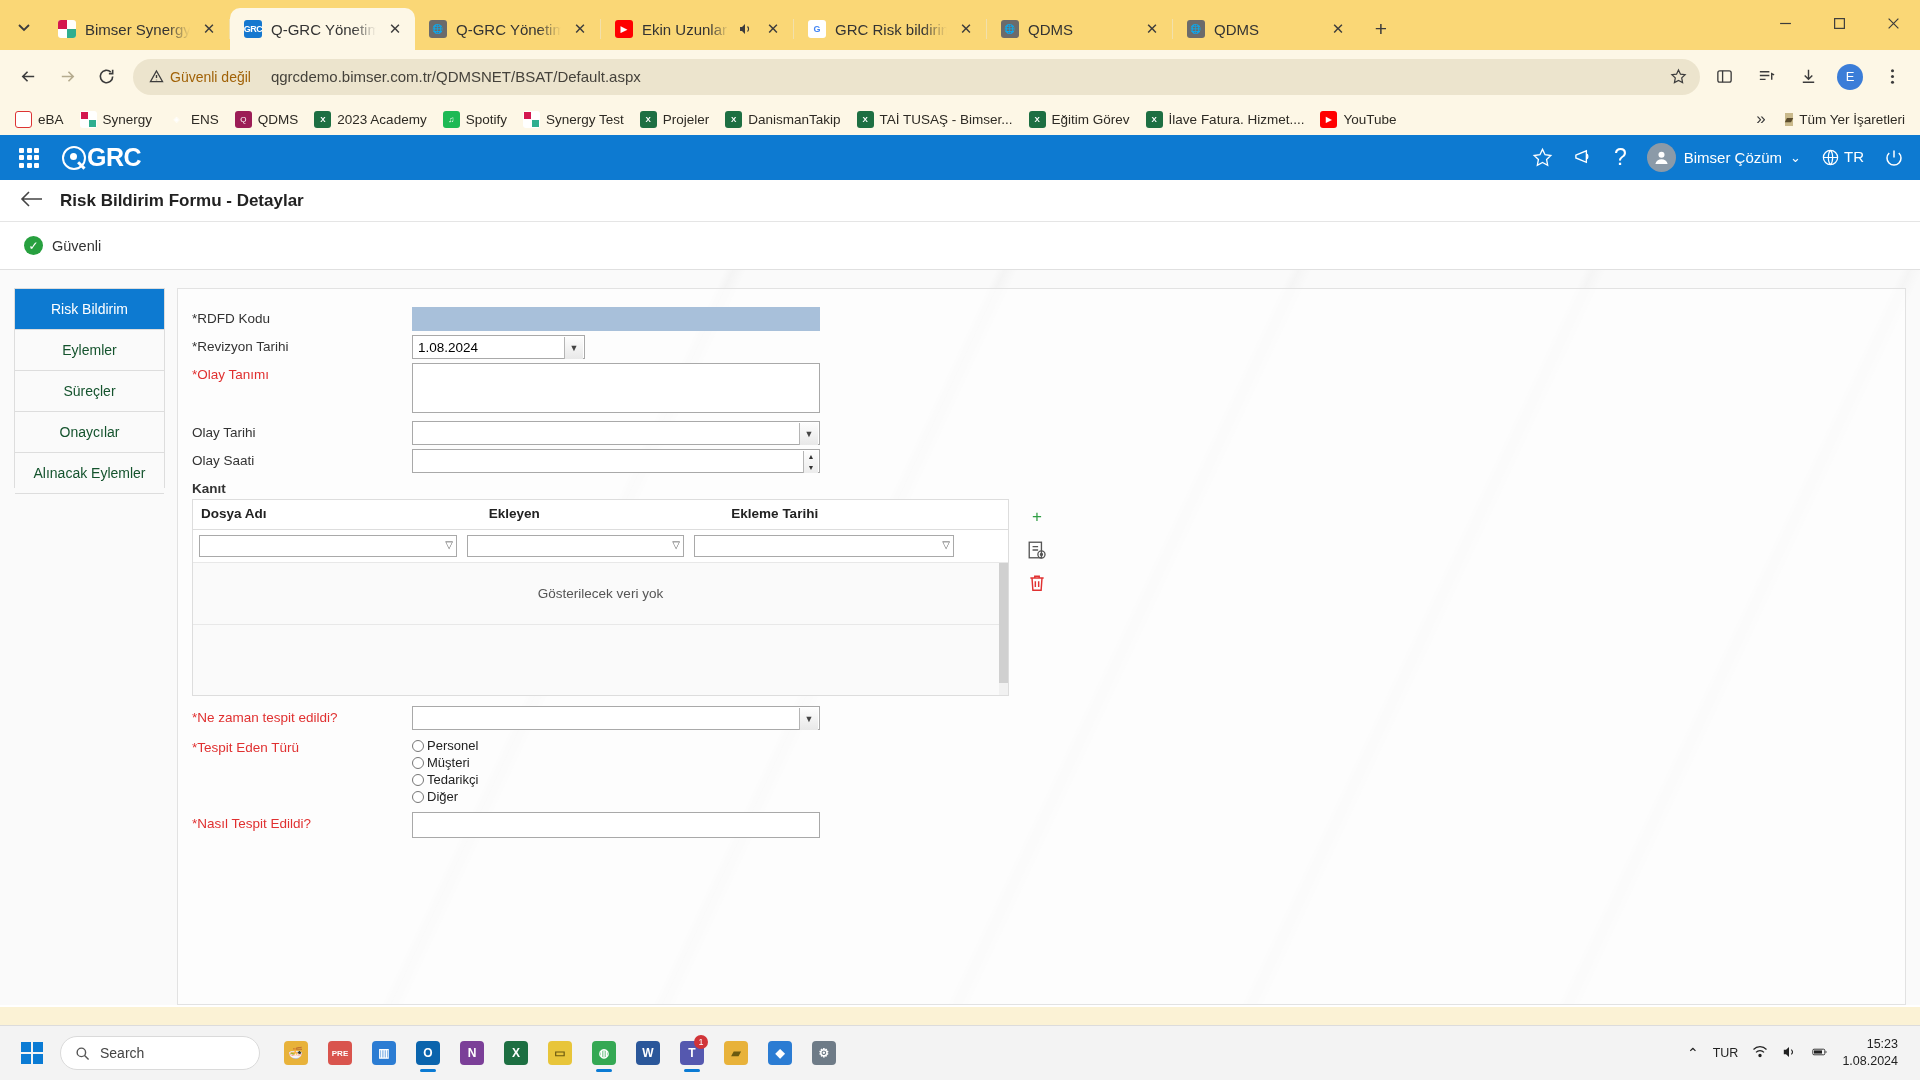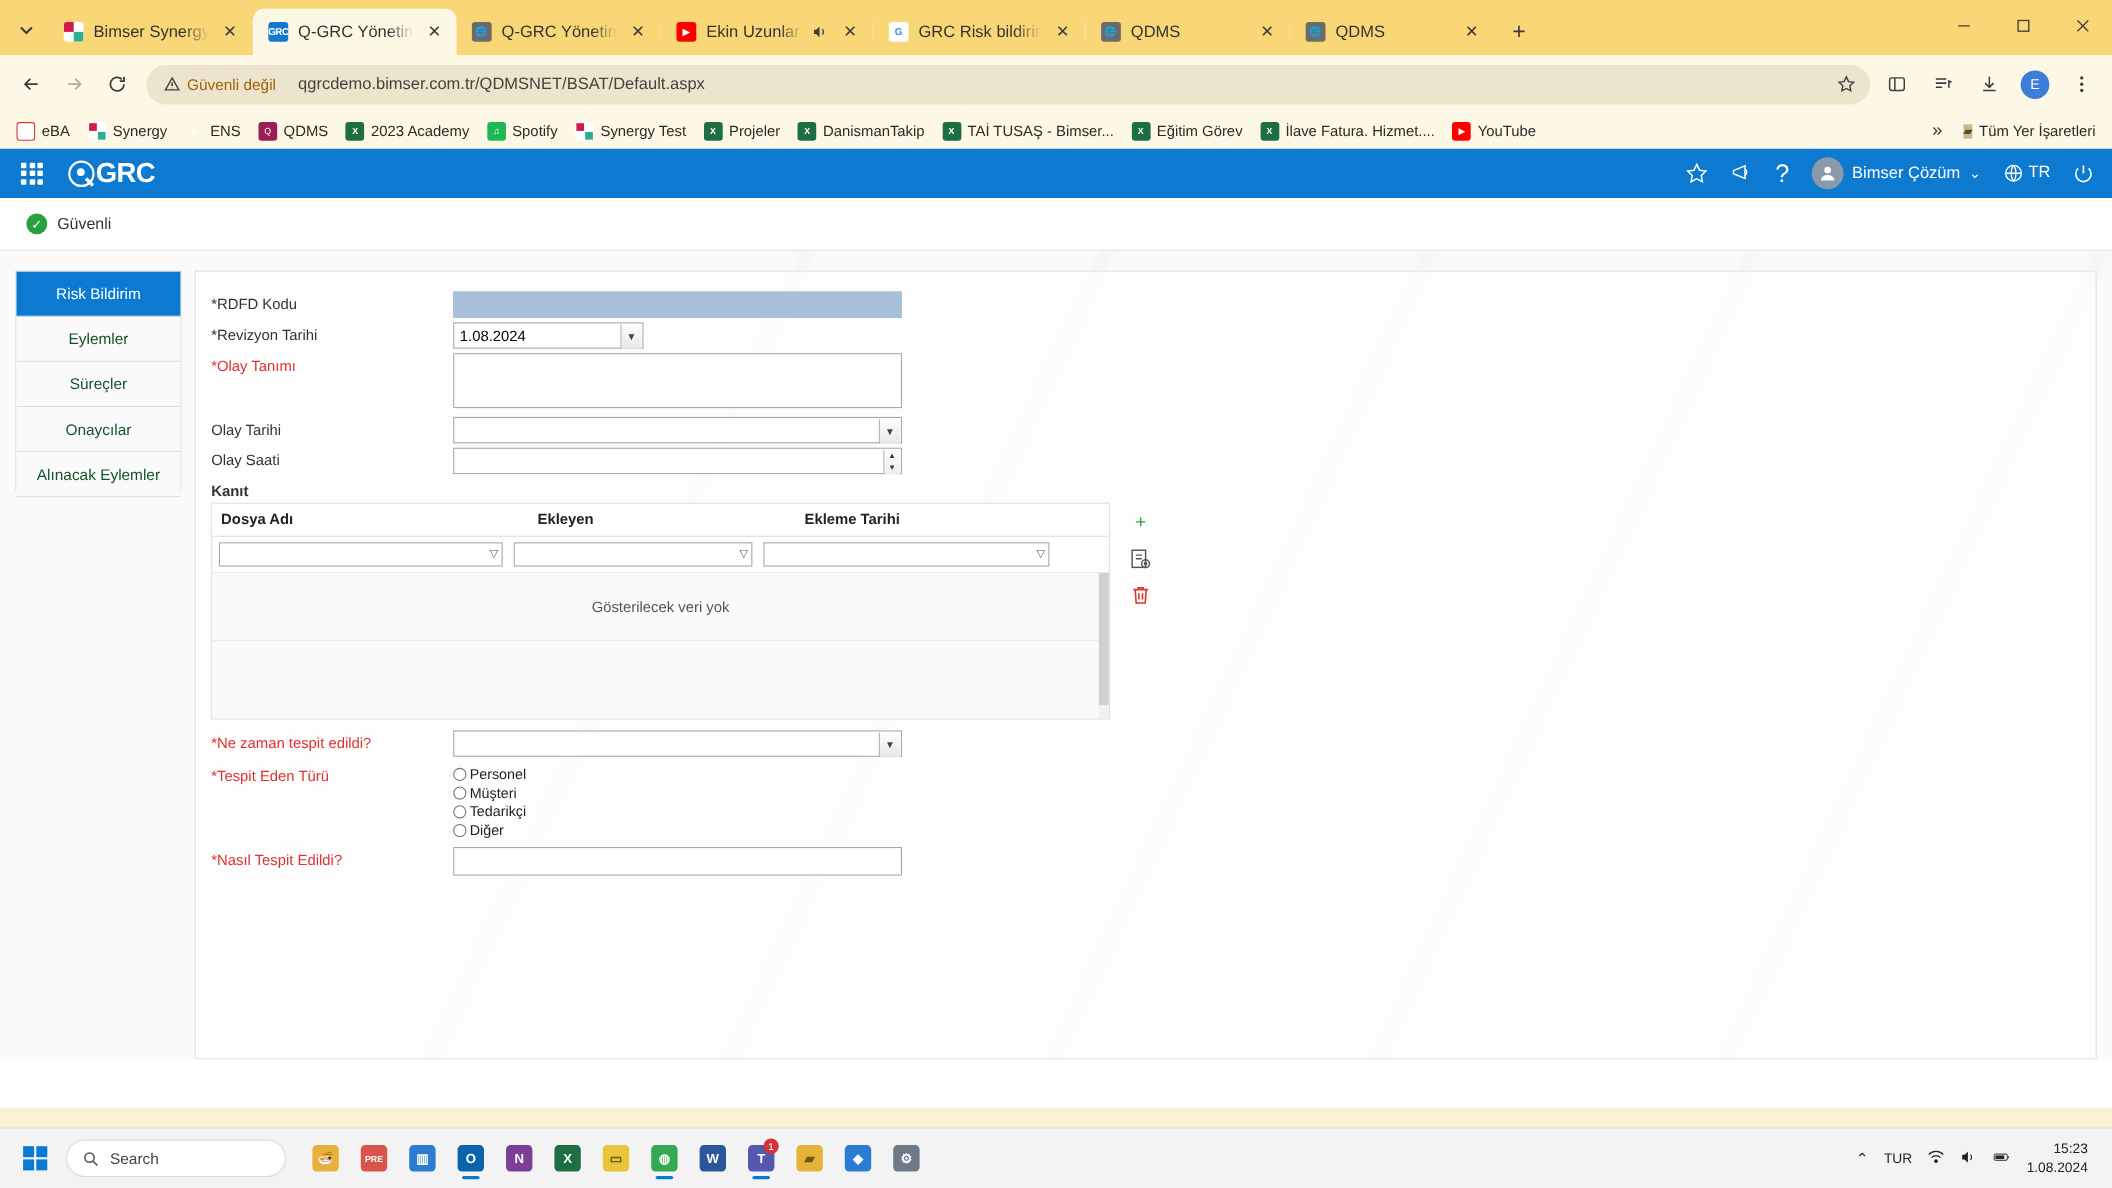--- a/index.html
+++ b/index.html
@@ -516,20 +516,28 @@
         </span>
         <span class="hdr-ic pwr">
           <svg viewBox="0 0 20 20" fill="none" stroke="#fff" stroke-width="1.5">
               <path d="M10 2.5v7"></path>
               <path d="M5.2 5a7 7 0 109.6 0"></path>
             </svg>
         </span>
       </div>
     </div>
 
+    <div class="page-title-bar">
+      <span class="back-arrow">
+        <svg viewBox="0 0 24 18" width="24" height="18" fill="none" stroke="#444" stroke-width="1.6">
+            <path d="M22 9H2M9 2L2 9l7 7"></path>
+          </svg>
+      </span>
+      <span class="page-title">Risk Bildirim Formu - Detaylar</span>
+    </div>
 
     <div class="action-bar">
       <div class="send-btn">
         <span class="check-circle">✓</span>
         <span>Güvenli</span>
       </div>
     </div>
 
     <div class="content">
 

